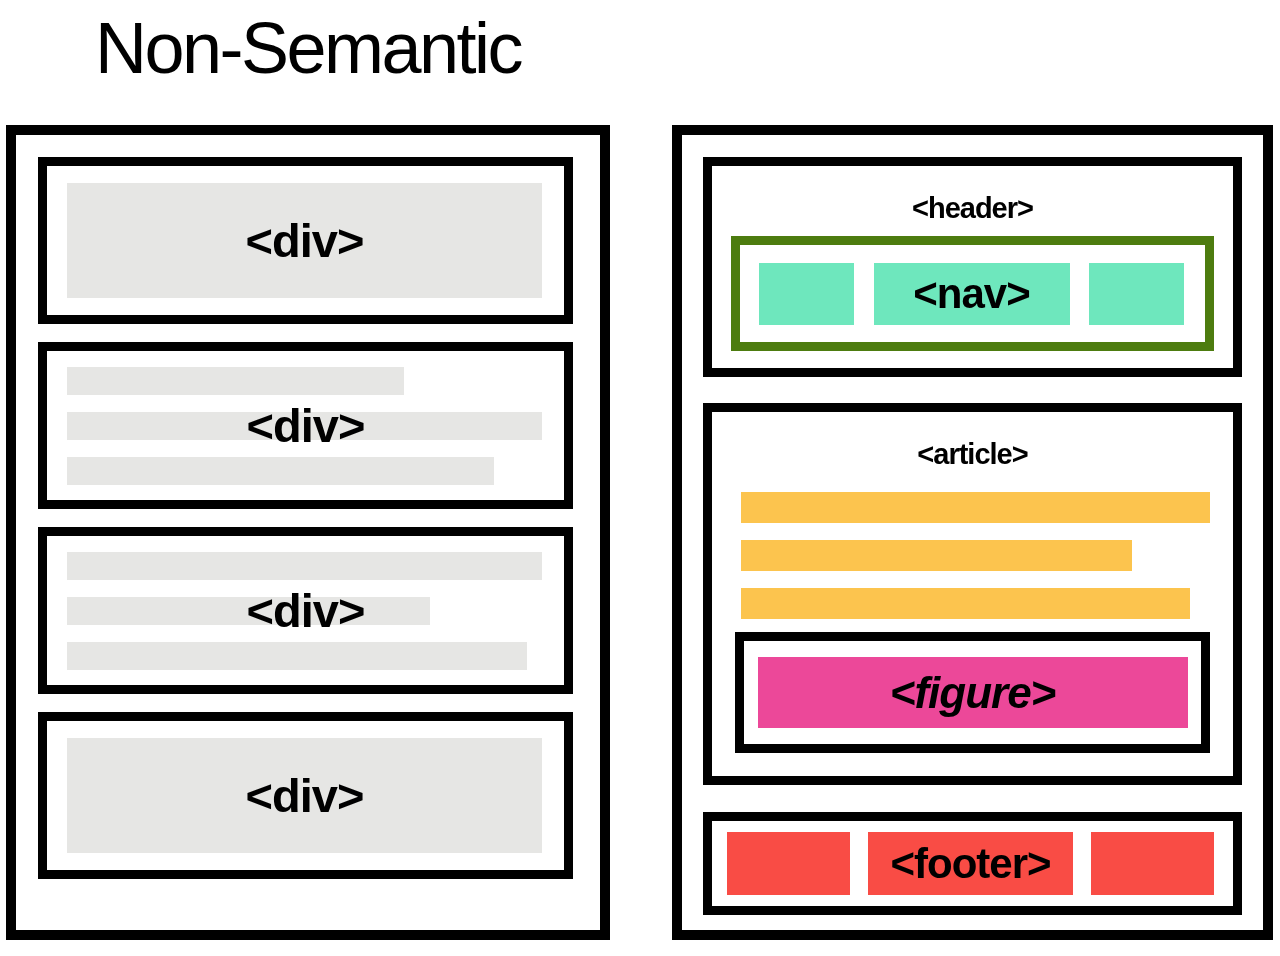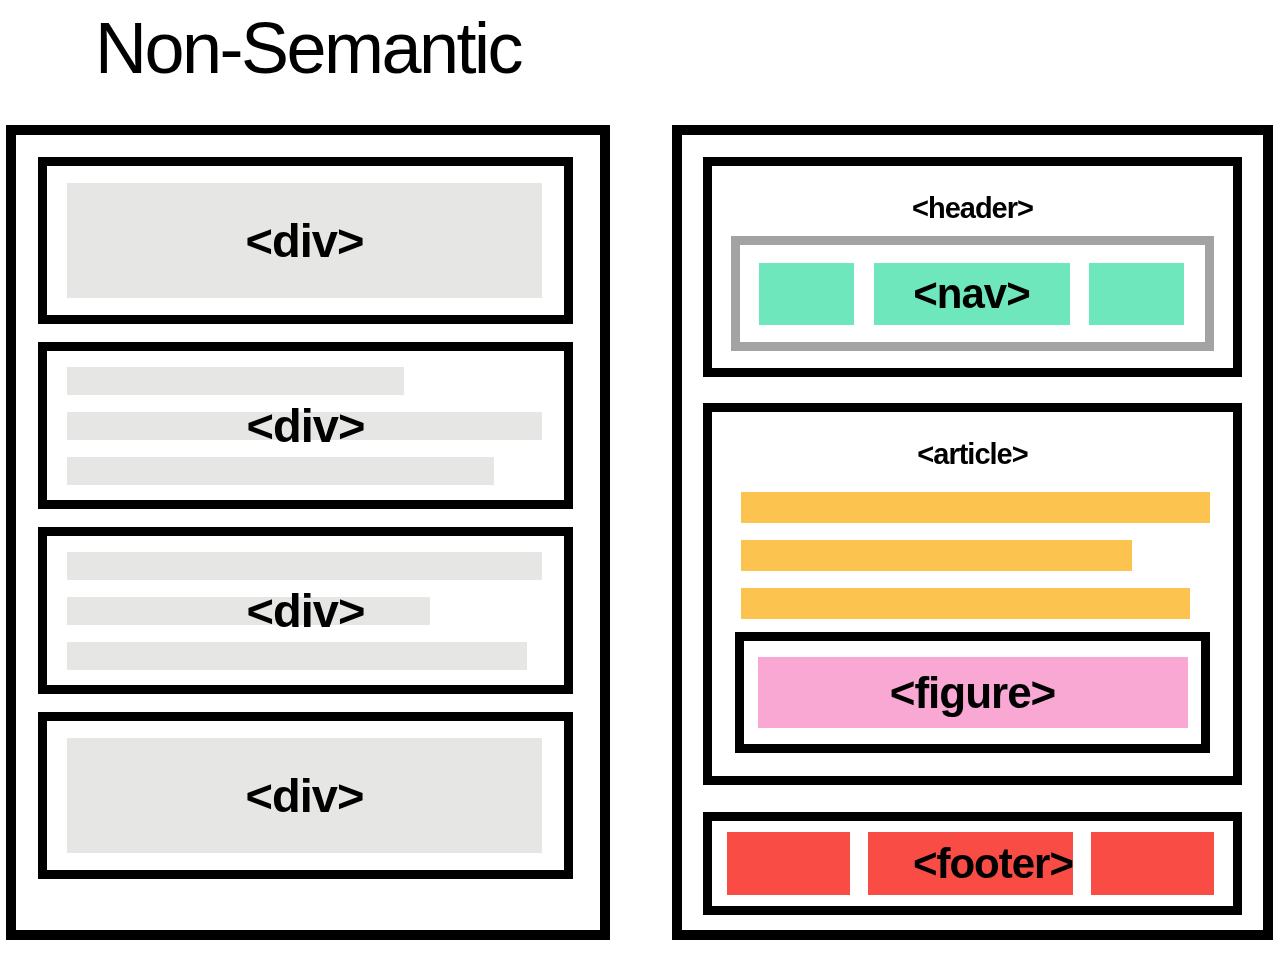--- a/index.html
+++ b/index.html
@@ -37,21 +37,21 @@
   .bar{height:28px;flex:0 0 auto;}
   .bw-a{width:337px;}.bw-b{width:475px;}.bw-c{width:427px;}
   .bw-d{width:475px;}.bw-e{width:363px;}.bw-f{width:460px;}
   
   .sem-box{border:9px solid #000;box-sizing:border-box;background:#fff;flex:0 0 auto;}
   .sem-label{
     display:block;text-align:center;font-size:29px;font-weight:bold;letter-spacing:-1px;line-height:56px;
   }
   .header-box{height:220px;padding-top:14px;}
   .nav-box{
-    border:9px solid #a3a3a3;box-sizing:border-box;width:483px;height:115px;margin:0 auto;
+    border:9px solid #4d7c0f;box-sizing:border-box;width:483px;height:115px;margin:0 auto;
     display:flex;align-items:center;justify-content:space-between;padding:0 21px 0 19px;
   }
   .nav-block{height:62px;}
   .nav-side{width:95px;}
   .nav-mid{width:196px;display:flex;align-items:center;justify-content:center;}
   .nav-mid .tag{font-size:42px;font-weight:bold;letter-spacing:-1px;line-height:1;}
   .article-box{height:382px;margin-top:26px;padding-top:14px;display:flex;flex-direction:column;}
   .article-bars{display:flex;flex-direction:column;gap:17px;margin-top:10px;margin-left:29px;}
   .tline{height:31px;flex:0 0 auto;}
   .tw-a{width:469px;}.tw-b{width:391px;}.tw-c{width:449px;}
@@ -127,29 +127,29 @@
     </div>
 
     <div class="sem-box article-box">
       <span class="sem-label">&lt;article&gt;</span>
       <div class="article-bars">
         <div class="tline tw-a" style="background-color: rgb(252, 196, 78);"></div>
         <div class="tline tw-b" style="background-color: rgb(252, 196, 78);"></div>
         <div class="tline tw-c" style="background-color: rgb(252, 196, 78);"></div>
       </div>
       <div class="figure-box">
-        <div class="figure-block" style="background-color: #f9a8d4;">
+        <div class="figure-block" style="background-color: #ec4899; font-style: italic;">
           <span class="tag">&lt;figure&gt;</span>
         </div>
       </div>
     </div>
 
     <div class="sem-box footer-box">
       <div class="footer-block footer-side" style="background-color: rgb(249, 76, 69);"></div>
-      <div class="footer-block footer-mid" style="background-color: rgb(249, 76, 69); justify-content: flex-end;">
+      <div class="footer-block footer-mid" style="background-color: rgb(249, 76, 69);">
         <span class="tag">&lt;footer&gt;</span>
       </div>
       <div class="footer-block footer-side" style="background-color: rgb(249, 76, 69);"></div>
     </div>
 
   </div>
 
 </div>
 
 </body></html>

